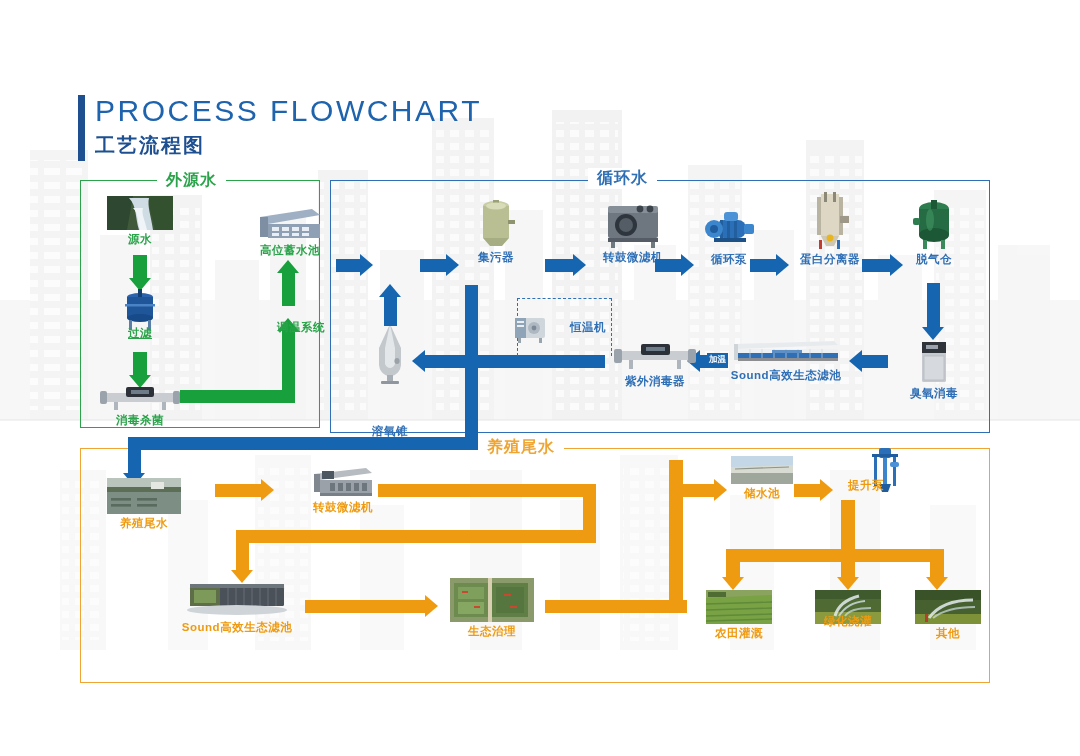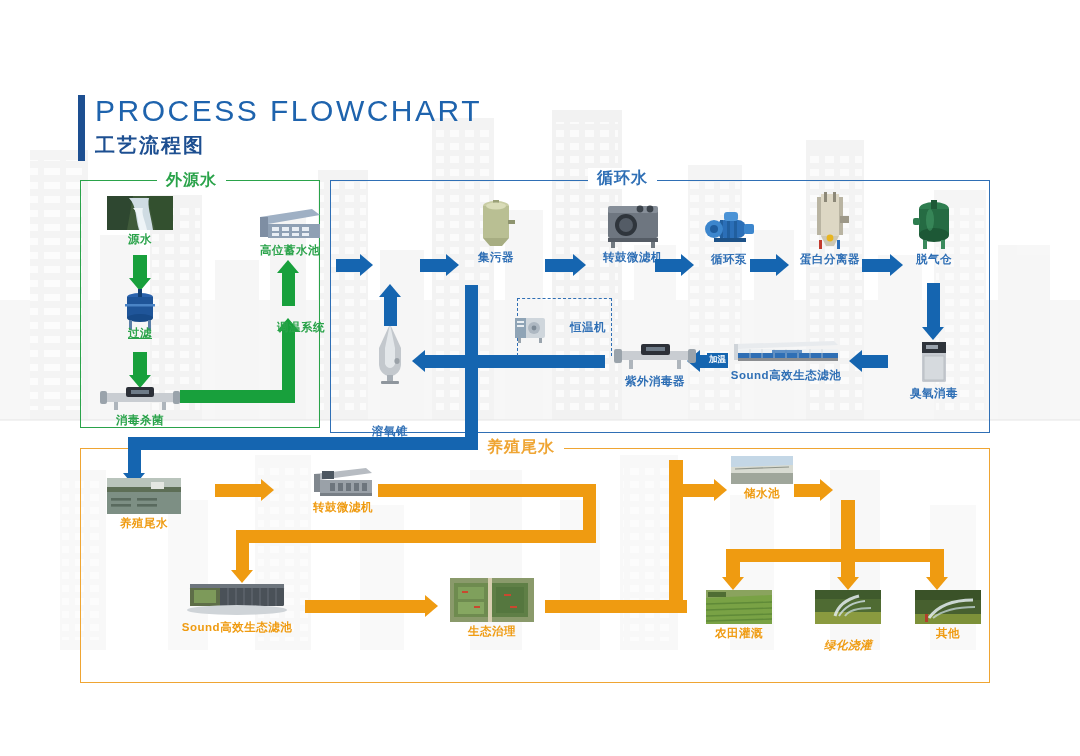--- a/index.html
+++ b/index.html
@@ -525,20 +525,34 @@
         <rect y="17" width="62" height="11" fill="#9fa69b"></rect>
         <path d="M4 13 L58 11" stroke="#8e948a" stroke-width="1.2"></path>
       </svg>
     </div>
     <div class="cap orange" style="top:30px;">储水池</div>
   </div>
 
   <div class="seg o" style="left:794px;top:484px;width:28px;height:13px;"></div>
   <div class="tip o-r" style="left:820px;top:479px;"></div>
 
+  <div class="node" style="left:820px;top:448px;width:86px;height:56px;">
+    <div class="thumb" style="top:-2px;left:46px;transform:none;width:38px;height:48px;">
+      <svg width="38" height="48" viewBox="0 0 38 48">
+        <rect x="13" y="2" width="12" height="10" rx="2" fill="#2b6fb8"></rect>
+        <rect x="17" y="12" width="4" height="26" fill="#3c86cd"></rect>
+        <rect x="8" y="10" width="3" height="30" fill="#2b6fb8"></rect>
+        <rect x="27" y="10" width="3" height="30" fill="#2b6fb8"></rect>
+        <rect x="6" y="8" width="26" height="3" fill="#1f5d9e"></rect>
+        <path d="M13 38 L25 38 L22 46 L16 46 Z" fill="#1f5d9e"></path>
+        <rect x="24" y="16" width="9" height="5" rx="2" fill="#4b93d6"></rect>
+      </svg>
+    </div>
+    <div class="cap orange" style="top:30px;left:28px;transform:none;">提升泵</div>
+  </div>
 
   <div class="seg o" style="left:841px;top:500px;width:14px;height:62px;"></div>
   <div class="seg o" style="left:726px;top:549px;width:218px;height:13px;"></div>
 
   <div class="seg o" style="left:726px;top:549px;width:14px;height:30px;"></div>
   <div class="tip o-d" style="left:722px;top:577px;"></div>
 
   <div class="seg o" style="left:841px;top:549px;width:14px;height:30px;"></div>
   <div class="tip o-d" style="left:837px;top:577px;"></div>
 
@@ -567,21 +581,21 @@
     <div class="thumb" style="top:0;width:66px;height:34px;">
       <svg width="66" height="34" viewBox="0 0 66 34">
         <rect width="66" height="34" fill="#4f6b33"></rect>
         <rect y="0" width="66" height="9" fill="#3f5a2c"></rect>
         <rect y="22" width="66" height="12" fill="#8a9a3f"></rect>
         <path d="M20 26 C24 12 36 8 44 6" stroke="#e3ecef" stroke-width="3" fill="none" opacity="0.85"></path>
         <path d="M24 26 C30 16 40 12 50 11" stroke="#d3e2e8" stroke-width="2" fill="none" opacity="0.8"></path>
         <path d="M30 26 C34 20 44 18 56 18" stroke="#cfe0e6" stroke-width="2" fill="none" opacity="0.7"></path>
       </svg>
     </div>
-    <div class="cap orange" style="top:48px;font-style:italic;">绿化浇灌</div>
+    <div class="cap orange" style="top:24px;">绿化浇灌</div>
   </div>
 
   <div class="node" style="left:902px;top:590px;width:92px;height:56px;">
     <div class="thumb" style="top:0;width:66px;height:34px;">
       <svg width="66" height="34" viewBox="0 0 66 34">
         <rect width="66" height="34" fill="#47602f"></rect>
         <rect y="0" width="66" height="10" fill="#3a5228"></rect>
         <rect y="24" width="66" height="10" fill="#7d9139"></rect>
         <path d="M14 28 C24 14 40 10 58 10" stroke="#e3ecef" stroke-width="3" fill="none" opacity="0.85"></path>
         <path d="M18 28 C28 20 44 17 60 17" stroke="#cfe0e6" stroke-width="2" fill="none" opacity="0.7"></path>

